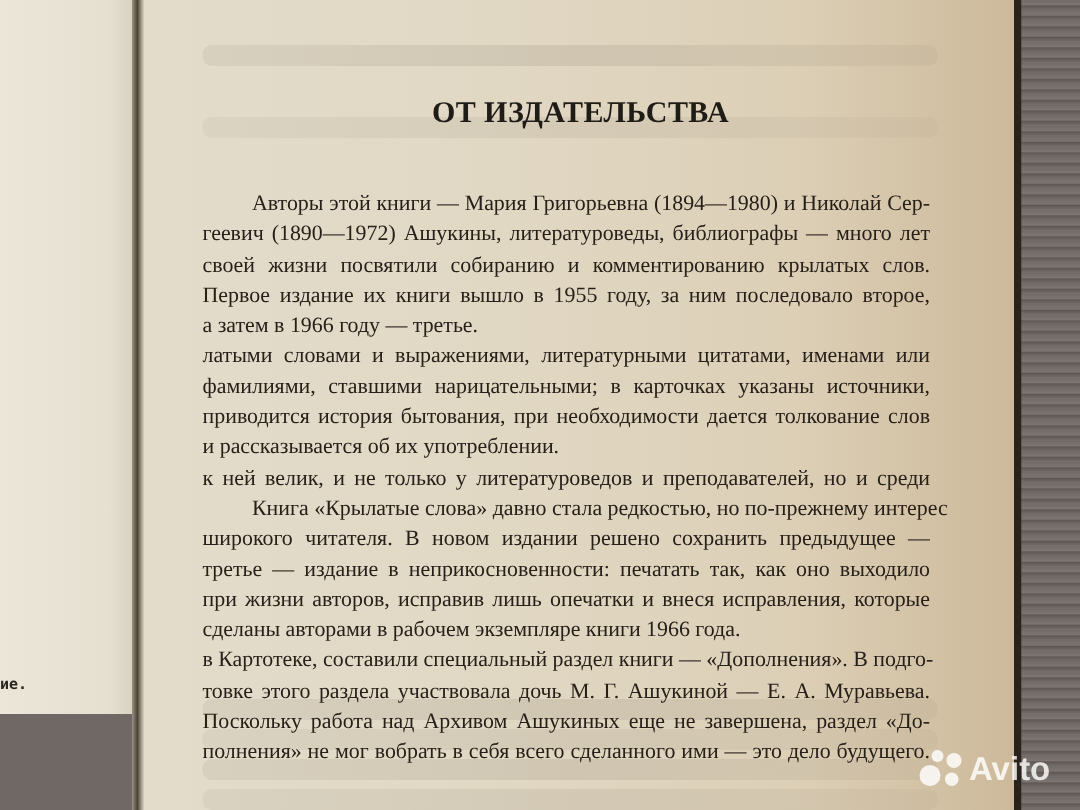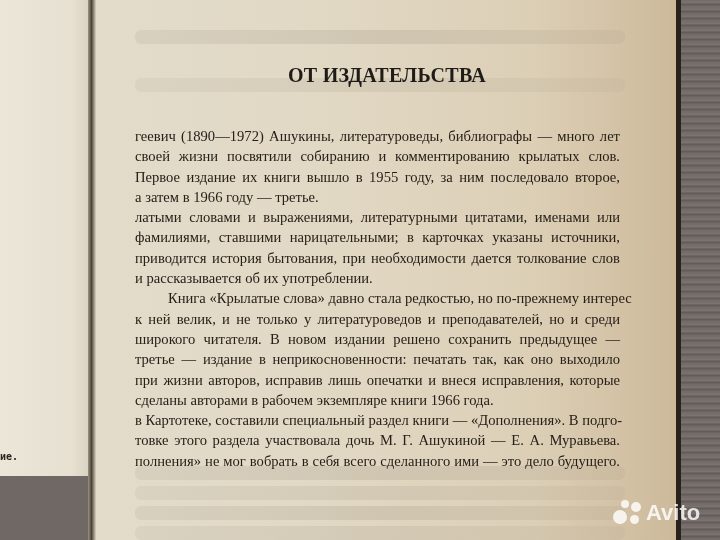--- a/index.html
+++ b/index.html
@@ -71,42 +71,44 @@
 <div class="bleed" style="top:78px;opacity:0.7"></div>
 <div class="bleed" style="top:466px"></div>
 <div class="bleed" style="top:486px;opacity:0.8"></div>
 <div class="bleed" style="top:506px"></div>
 <div class="bleed" style="top:526px;opacity:0.8"></div>
 
 <div class="title">ОТ ИЗДАТЕЛЬСТВА</div>
 
 <div class="body-text">
   <p>
+    <span class="line indent">Авторы этой книги — Мария Григорьевна (1894—1980) и Николай Сер-</span>
     <span class="line">геевич (1890—1972) Ашукины, литературоведы, библиографы — много лет</span>
     <span class="line">своей жизни посвятили собиранию и комментированию крылатых слов.</span>
     <span class="line">Первое издание их книги вышло в 1955 году, за ним последовало второе,</span>
     <span class="line last">а затем в 1966 году — третье.</span>
   </p>
   <p>
     <span class="line">латыми словами и выражениями, литературными цитатами, именами или</span>
     <span class="line">фамилиями, ставшими нарицательными; в карточках указаны источники,</span>
     <span class="line">приводится история бытования, при необходимости дается толкование слов</span>
     <span class="line last">и рассказывается об их употреблении.</span>
   </p>
   <p>
+    <span class="line">к ней велик, и не только у литературоведов и преподавателей, но и среди</span>
     <span class="line indent">Книга «Крылатые слова» давно стала редкостью, но по-прежнему интерес</span>
-    <span class="line">к ней велик, и не только у литературоведов и преподавателей, но и среди</span>
     <span class="line">широкого читателя. В новом издании решено сохранить предыдущее —</span>
     <span class="line">третье — издание в неприкосновенности: печатать так, как оно выходило</span>
     <span class="line">при жизни авторов, исправив лишь опечатки и внеся исправления, которые</span>
     <span class="line last">сделаны авторами в рабочем экземпляре книги 1966 года.</span>
   </p>
   <p>
     <span class="line">в Картотеке, составили специальный раздел книги — «Дополнения». В подго-</span>
     <span class="line">товке этого раздела участвовала дочь М. Г. Ашукиной — Е. А. Муравьева.</span>
+    <span class="line">Поскольку работа над Архивом Ашукиных еще не завершена, раздел «До-</span>
     <span class="line">полнения» не мог вобрать в себя всего сделанного ими — это дело будущего.</span>
   </p>
 </div>
 
 <div class="watermark">
   <div class="dots">
     <span style="left:8px;top:0;width:8px;height:8px"></span>
     <span style="left:18px;top:2px;width:10px;height:10px"></span>
     <span style="left:0;top:10px;width:14px;height:14px"></span>
     <span style="left:17px;top:15px;width:9px;height:9px"></span>

